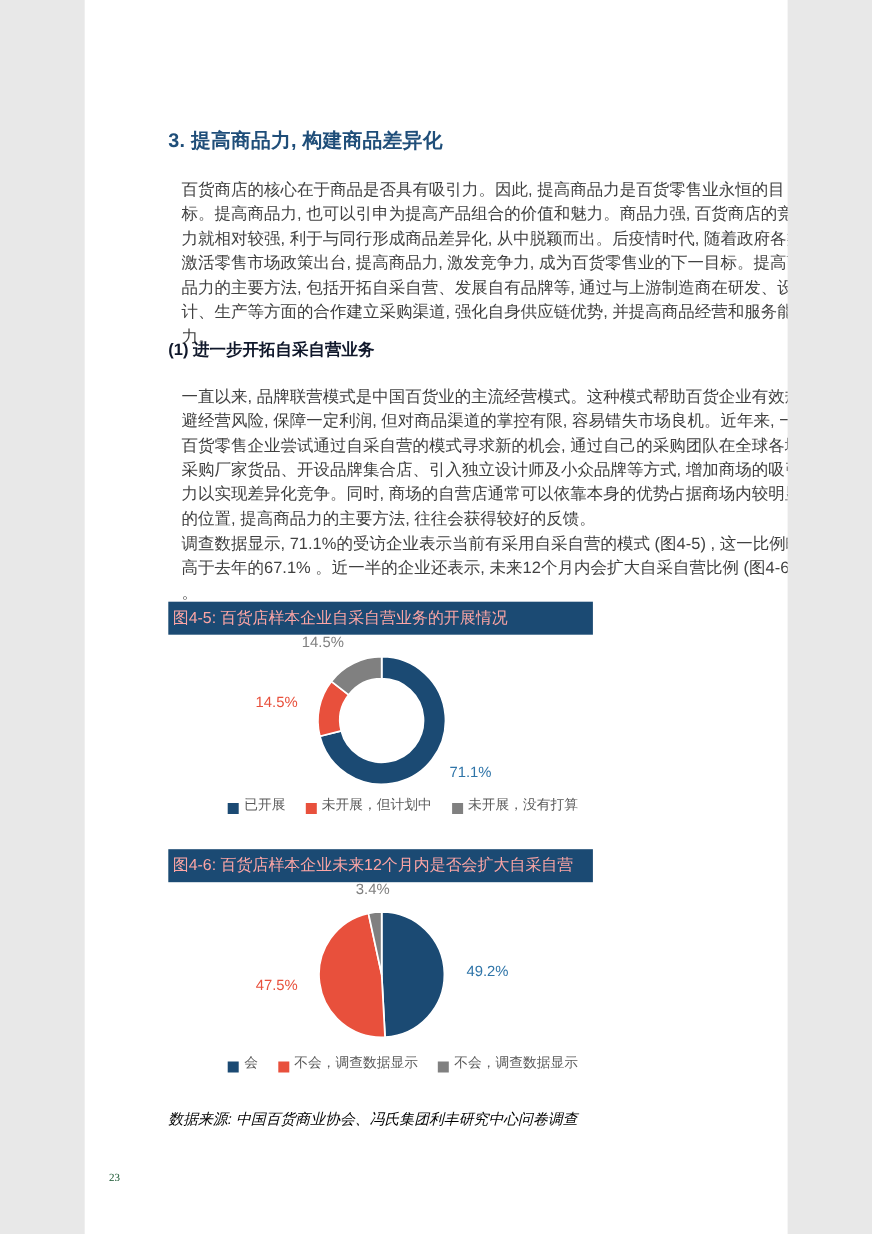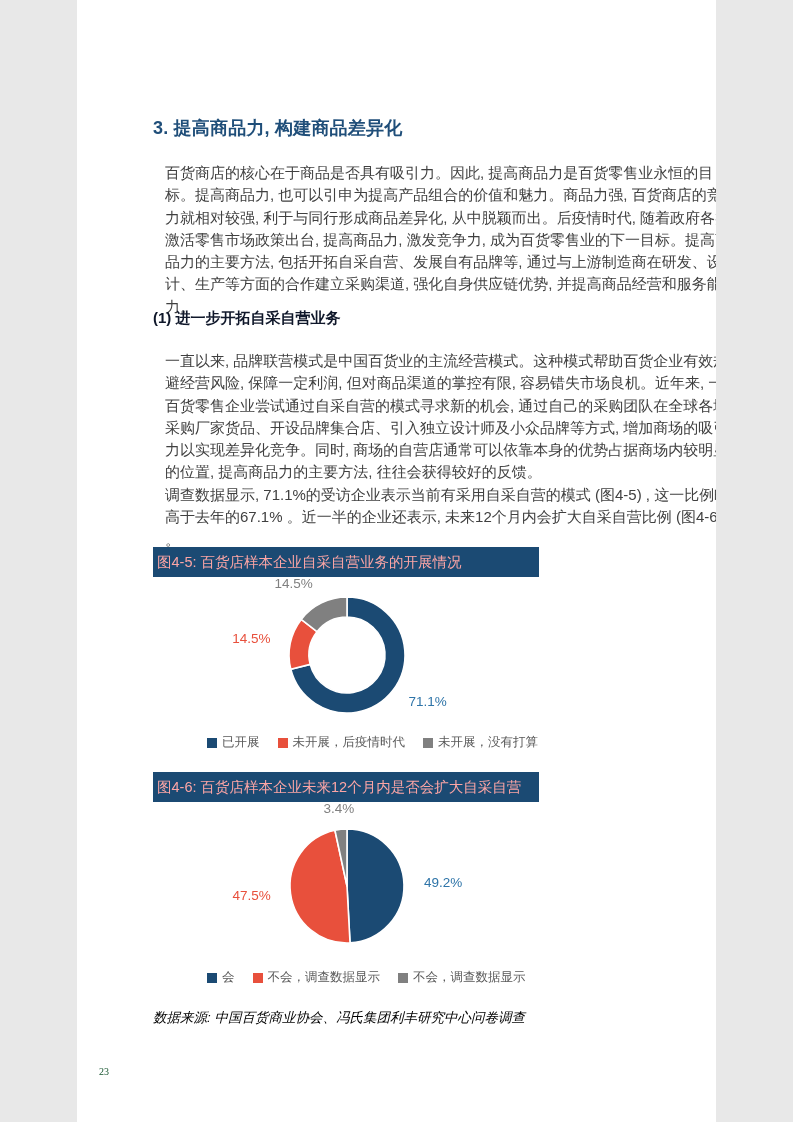--- a/index.html
+++ b/index.html
@@ -62,21 +62,21 @@
     left: 130px;
     display: flex;
     align-items: center;
     gap: 18px;
     font-size: 12.5px;
     color: #595959;
     white-space: nowrap;
   }
   .legend1 { top: 723px; }
   .legend2 { top: 958px; }
-  .legend-item { display: flex; align-items: center; gap: 5px; margin-top: 11px; }
+  .legend-item { display: flex; align-items: flex-end; gap: 5px; }
   .legend-swatch { width: 10px; height: 10px; display: inline-block; flex: 0 0 auto; }
   .source-note {
     left: 76px; top: 995px;
     font-size: 13.5px;
     font-style: italic;
     color: #000000;
   }
   .page-number {
     left: 22px; top: 1066px;
     font-size: 10px;
@@ -110,21 +110,21 @@
       <text x="139.7" y="14.9" fill="#808080" text-anchor="end" dominant-baseline="middle">14.5%</text>
     </svg>
 
   <div class="abs legend legend1">
       <span class="legend-item">
         <span class="legend-swatch" style="background: rgb(27, 74, 115);"></span>
         <span>已开展</span>
       </span>
       <span class="legend-item">
         <span class="legend-swatch" style="background: rgb(232, 80, 60);"></span>
-        <span>未开展，后疫情时代</span>
+        <span>未开展，但计划中</span>
       </span>
       <span class="legend-item">
         <span class="legend-swatch" style="background: rgb(128, 128, 128);"></span>
         <span>未开展，没有打算</span>
       </span>
     </div>
 
   <div class="abs chart-header chart2-header">图4-6: 百货店样本企业未来12个月内是否会扩大自采自营</div>
 
   <svg class="abs chart-svg chart2-svg" width="380" height="158">

